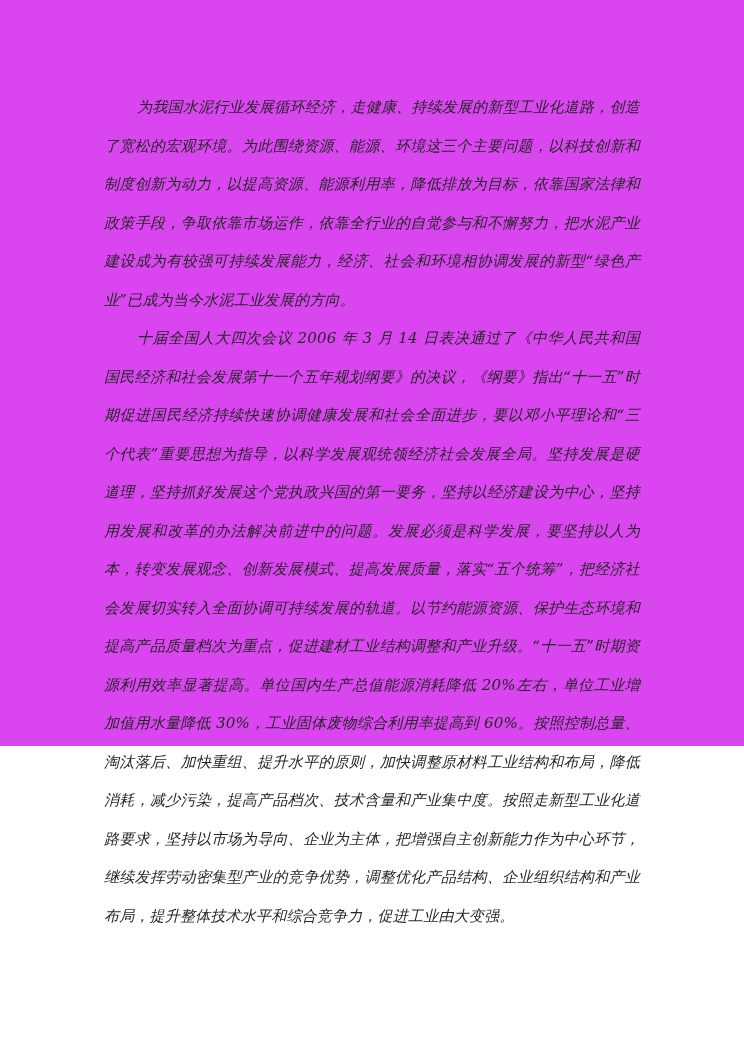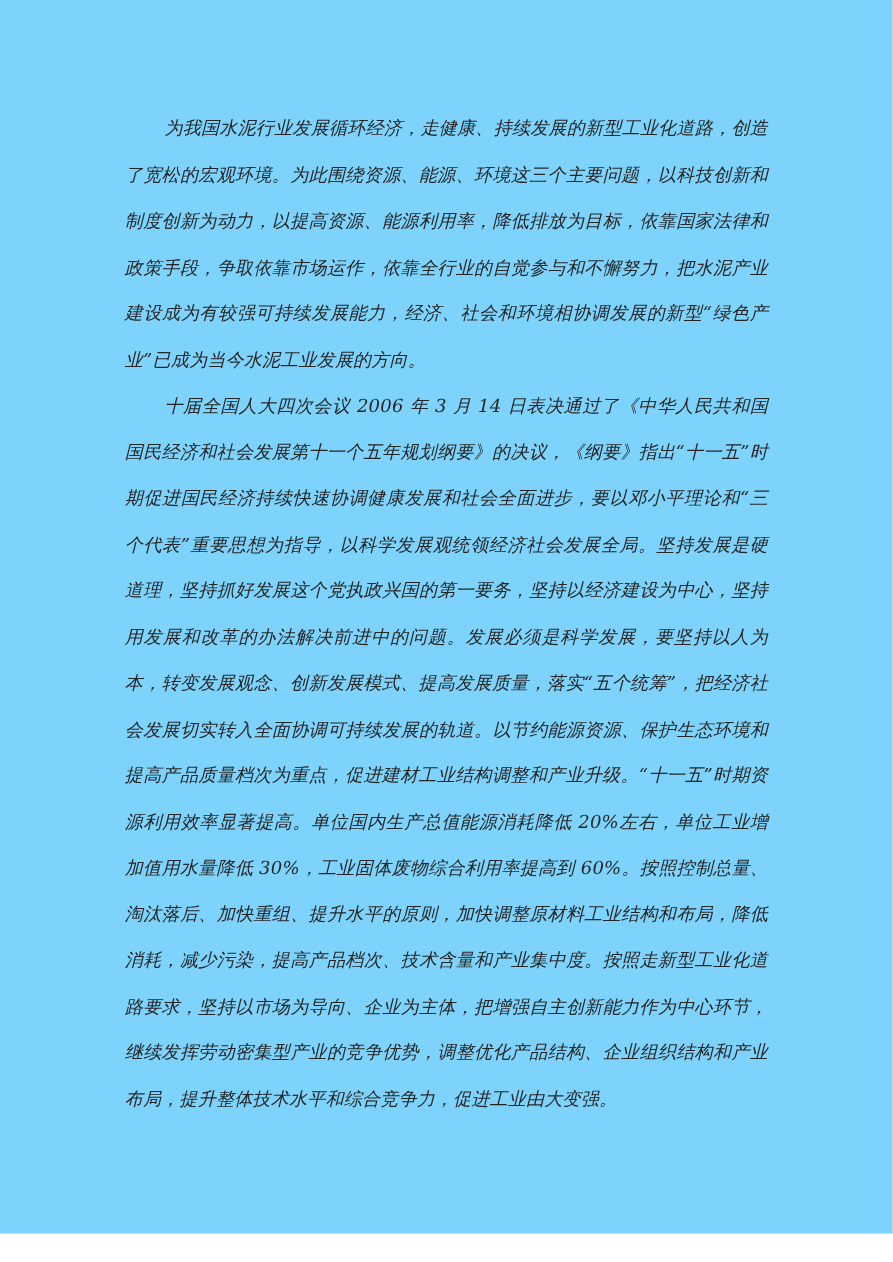--- a/index.html
+++ b/index.html
@@ -8,23 +8,23 @@
     background: #ffffff;
   }
   body {
     width: 744px;
     height: 1052px;
     overflow: hidden;
   }
   .page {
     box-sizing: border-box;
     width: 744px;
-    height: 1028px;
+    height: 746px;
     padding: 88px 104px 0 104px;
-    background: #7dd3fc;
+    background: #d946ef;
   }
   .body-text {
     margin: 0;
     font-family: "DejaVu Serif", serif;
     font-style: italic;            
     font-size: 15px;
     line-height: 38.5px;
     letter-spacing: 0.2px;
     color: #262626;
     text-align: justify;

